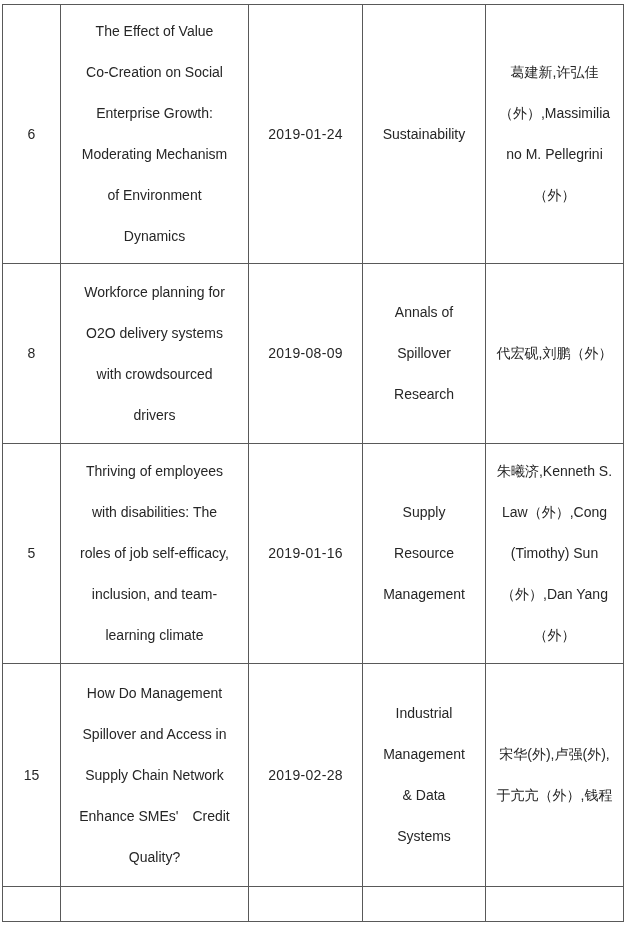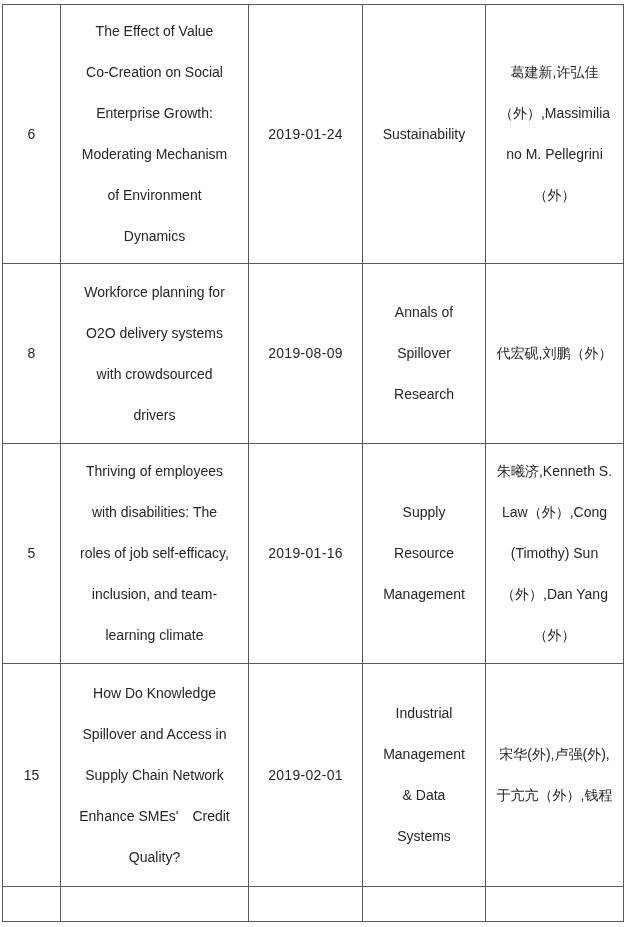--- a/index.html
+++ b/index.html
@@ -97,26 +97,26 @@
 Resource
 Management</td>
           <td class="col-authors">朱曦济,Kenneth S.
 Law（外）,Cong
 (Timothy) Sun
 （外）,Dan Yang
 （外）</td>
         </tr>
         <tr style="height: 223px;">
           <td class="col-index">15</td>
-          <td class="col-title">How Do Knowledge
+          <td class="col-title">How Do Management
 Spillover and Access in
 Supply Chain Network
 Enhance SMEs'　Credit
 Quality?</td>
-          <td class="col-date">2019-02-01</td>
+          <td class="col-date">2019-02-28</td>
           <td class="col-journal">Industrial
 Management
 &amp; Data
 Systems</td>
           <td class="col-authors">宋华(外),卢强(外),
 于亢亢（外）,钱程</td>
         </tr>
         <tr style="height: 35px;">
           <td class="col-index"></td>
           <td class="col-title"></td>

